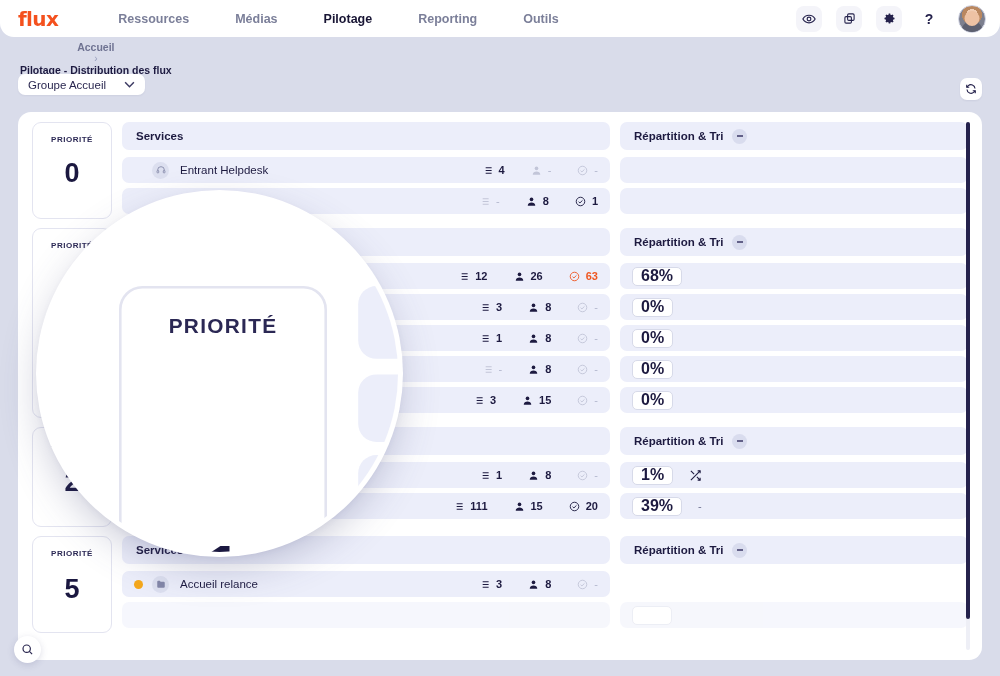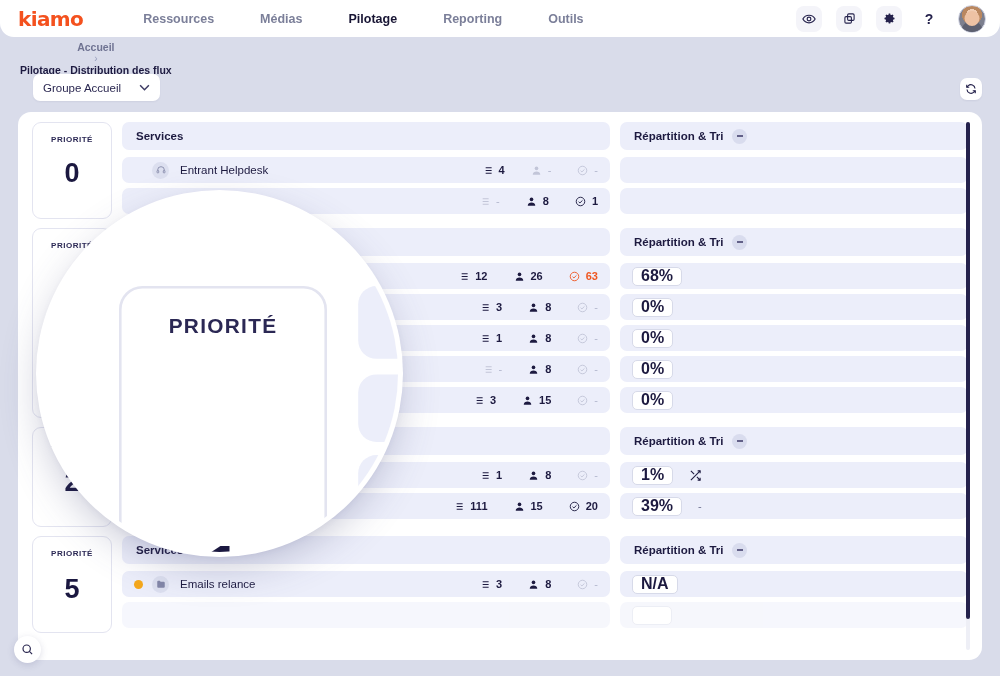--- a/index.html
+++ b/index.html
@@ -55,22 +55,22 @@
   .breadcrumb {
     position: absolute; top: 41px; left: 20px;
     display: flex; align-items: center; font-size: 10.5px; height: 16px; flex-direction: column;
   }
   .crumb { color: #6f7392; font-weight: 600; cursor: pointer; }
   .crumb.current { color: #1d1a40; font-weight: 700; cursor: default; }
   .crumb-sep { color: #9aa0bd; margin: 0 7px; font-size: 10px; }
 
   
   .group-select {
-    position: absolute; top: 74px; left: 33px;
-    width: 127px; height: 27px; background: #fff; border-radius: 7px;
+    position: absolute; top: 74px; left: 18px;
+    width: 127px; height: 21px; background: #fff; border-radius: 7px;
     display: flex; align-items: center; padding: 0 10px;
     font-size: 11.5px; color: #2a2750; cursor: pointer;
     box-shadow: 0 1px 2px rgba(40,40,80,.06);
   }
   .group-select .caret { margin-left: auto; color: #3c3a63; font-size: 9px; }
 
   .refresh-btn {
     position: absolute; top: 78px; right: 18px;
     width: 22px; height: 22px; border-radius: 7px; background: #fff;
     display: flex; align-items: center; justify-content: center; cursor: pointer;
@@ -196,21 +196,21 @@
     box-shadow: 0 2px 7px rgba(70,74,120,.18); cursor: pointer; color: #2a2750;
   }
   .fade-row { opacity: .45; }
 </style>
 </head>
 <body>
 
 <div id="root">
 
   <div class="topbar">
-    <div class="logo">kiamo</div>
+    <div class="logo">flux</div>
     <div class="navlinks">
       <div class="navlink">Ressources</div>
       <div class="navlink">Médias</div>
       <div class="navlink active">Pilotage</div>
       <div class="navlink">Reporting</div>
       <div class="navlink">Outils</div>
     </div>
     <div class="topicons">
       <div class="iconbtn">
         <svg width="14" height="14" viewBox="0 0 24 24" fill="none" stroke="#25224c" stroke-width="2">
@@ -738,21 +738,21 @@
           </div>
 
           <div class="drow">
             <div class="dcell services">
               <span class="dot orange"></span>
               <span class="chip-icon">
                   <svg width="10" height="10" viewBox="0 0 24 24" fill="currentColor">
                     <path d="M3 6.5A2.5 2.5 0 0 1 5.5 4h3.6l2 2.4h7.4A2.5 2.5 0 0 1 21 8.9v9.6A2.5 2.5 0 0 1 18.5 21h-13A2.5 2.5 0 0 1 3 18.5Z"></path>
                   </svg>
                 </span>
-              <span class="svc-name">Emails relance</span>
+              <span class="svc-name">Accueil relance</span>
               <span class="metrics">
                 <span class="metric">
                   <span class="mico">
                       <svg width="11" height="11" viewBox="0 0 24 24" fill="none" stroke="currentColor" stroke-width="2.3">
                         <path d="M8 6h13M8 12h13M8 18h13M3 6h.01M3 12h.01M3 18h.01"></path>
                       </svg>
                     </span>
                   <span>3</span>
                 </span>
                 <span class="metric">
@@ -767,23 +767,20 @@
                 <span class="metric dim">
                   <span class="mico">
                       <svg width="11" height="11" viewBox="0 0 24 24" fill="none" stroke="currentColor" stroke-width="2">
                         <circle cx="12" cy="12" r="9.3"></circle>
                         <path d="M7.8 12.3l2.9 2.9 5.6-5.6"></path>
                       </svg>
                     </span>
                   <span>-</span>
                 </span>
               </span>
-            </div>
-            <div class="dcell repart">
-              <span class="pct">N/A</span>
             </div>
           </div>
 
           <div class="drow fade-row">
             <div class="dcell services"></div>
             <div class="dcell repart">
               <span class="pct"></span>
             </div>
           </div>
         </div>

